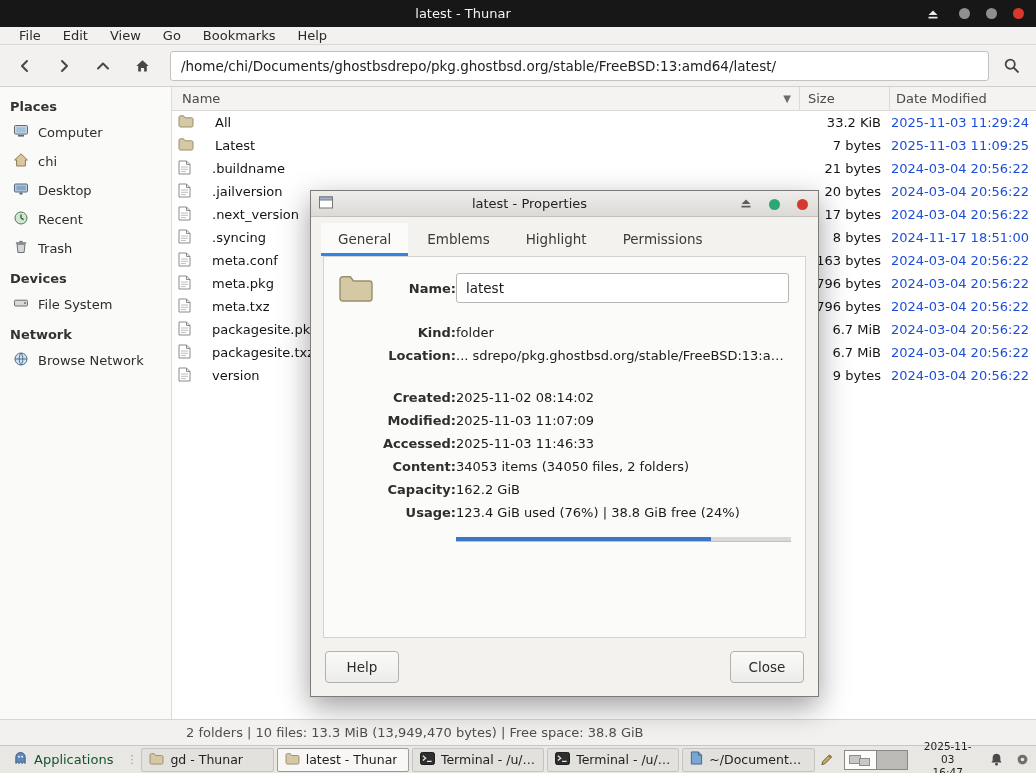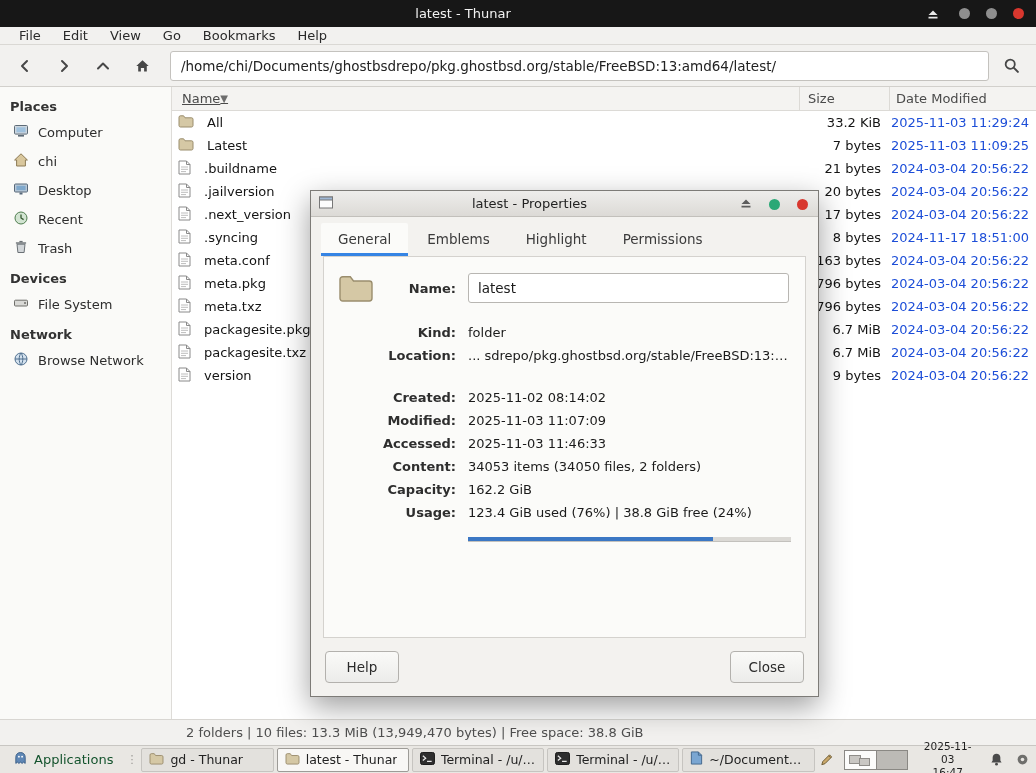--- a/index.html
+++ b/index.html
@@ -33,26 +33,26 @@
   
   .main { flex:1; display:flex; min-height:0; }
   .sidebar { width:172px; background:#fafaf8; border-right:1px solid #dedcd8; padding-top:4px; overflow:hidden; flex-shrink:0; }
   .side-title { font-weight:bold; color:#333; padding:8px 10px 4px 10px; }
   .side-item { display:flex; align-items:center; gap:9px; padding:5px 8px 5px 13px; color:#2d2d2d; cursor:default; }
   .side-item svg { flex-shrink:0; }
 
   .filelist { flex:1; background:#fff; display:flex; flex-direction:column; min-width:0; }
   .list-header { display:grid; grid-template-columns:1fr 90px 146px; height:24px; background:#f4f3f1; border-bottom:1px solid #dcdad6; color:#4a4a4a; flex-shrink:0; }
   .hcell { display:flex; align-items:center; padding:0 8px; border-right:1px solid #dcdad6; overflow:hidden; }
-  .hcell.name { padding-left:10px;text-decoration:underline; }
+  .hcell.name { justify-content:space-between; padding-left:10px; }
   .hcell.date { border-right:none; padding-left:6px; }
   .sort-arrow { color:#6d6d6d; font-size:10px; }
   .rows { flex:1; overflow:hidden; }
   .frow { display:grid; grid-template-columns:1fr 90px 146px; height:23px; align-items:center; cursor:default; }
-  .cell-name { display:flex; align-items:center; gap:13px; padding-left:6px; overflow:hidden; white-space:nowrap; color:#141414; }
+  .cell-name { display:flex; align-items:center; gap:21px; padding-left:6px; overflow:hidden; white-space:nowrap; color:#141414; }
   .cell-size { text-align:right; padding-right:9px; color:#141414; white-space:nowrap; }
   .cell-date { text-align:right; padding-right:7px; color:#1d4ed8; white-space:nowrap; }
 
   
   .statusbar { height:26px; background:#f2f1ef; border-top:1px solid #d8d6d2; display:flex; align-items:center; padding-left:186px; color:#4f4f4f; flex-shrink:0; }
 
   
   .taskbar { height:28px; background:#e9e7e3; border-top:1px solid #c8c6c2; display:flex; align-items:center; padding:0 4px; gap:3px; flex-shrink:0; }
   .apps-btn { display:flex; align-items:center; gap:6px; height:24px; padding:0 9px; border-radius:2px; color:#14532d; }
   .tb-sep { color:#9a9894; font-size:11px; padding:0 1px; }
@@ -73,21 +73,21 @@
   .dlg-titlebar { height:26px; background:linear-gradient(#eeedeb,#dcdad6); border-bottom:1px solid #c2c0bb; position:relative; display:flex; align-items:center; padding:0 8px; flex-shrink:0; }
   .dlg-title { position:absolute; left:30px; right:100px; text-align:center; color:#222; }
   .dlg-controls { position:absolute; right:10px; top:0; height:26px; display:flex; align-items:center; gap:17px; }
   .dot.green { background:var(--maximize_green); }
   .tabs { display:flex; padding:6px 10px 0 10px; gap:2px; flex-shrink:0; }
   .tab { padding:8px 17px 9px 17px; color:#3b3b3b; font-size:13.5px; border-radius:2px 2px 0 0;text-align:center; }
   .tab.active { background:#fbfbf9; box-shadow:inset 0 -3px 0 var(--accent); }
   .dlg-body { flex:1; margin:0 12px; background:#fbfbf9; border:1px solid #d4d2ce; padding:16px 14px 10px 14px; overflow:hidden; }
   .drow { display:flex; align-items:center; line-height:23px; }
   .drow.gap { margin-top:19px; }
-  .dlabel { width:118px; text-align:right; font-weight:bold; color:#2e2e2e; margin-right:12px; flex-shrink:0; }
+  .dlabel { width:118px; text-align:right; font-weight:bold; color:#2e2e2e; margin-right:0; flex-shrink:0; }
   .dvalue { color:#1b1b1b; white-space:nowrap; overflow:hidden; text-overflow:ellipsis; }
   .dvalue.selected { background:var(--selection); padding:1px 3px; overflow:visible; }
   .name-row { display:flex; align-items:center; margin-bottom:18px; }
   .name-row .dlabel { width:74px; }
   .big-folder { width:36px; height:30px; margin-right:8px; flex-shrink:0; }
   .name-input { flex:1; height:30px; border:1px solid #b8b6b2; border-radius:3px; background:#fff; padding:0 9px; font-family:inherit; font-size:13.5px; color:#1b1b1b; margin-right:2px; }
   .usage-row { display:flex; margin-top:13px; }
   .usage-track { width:348px; height:5px; background:#dbd9d5; border-bottom:1px solid #c3c1bd; position:relative; }
   .usage-fill { position:absolute; left:0; top:0; bottom:0; background:#3b77c4; }
   .dlg-footer { height:58px; display:flex; align-items:center; justify-content:space-between; padding:0 14px; flex-shrink:0; }

